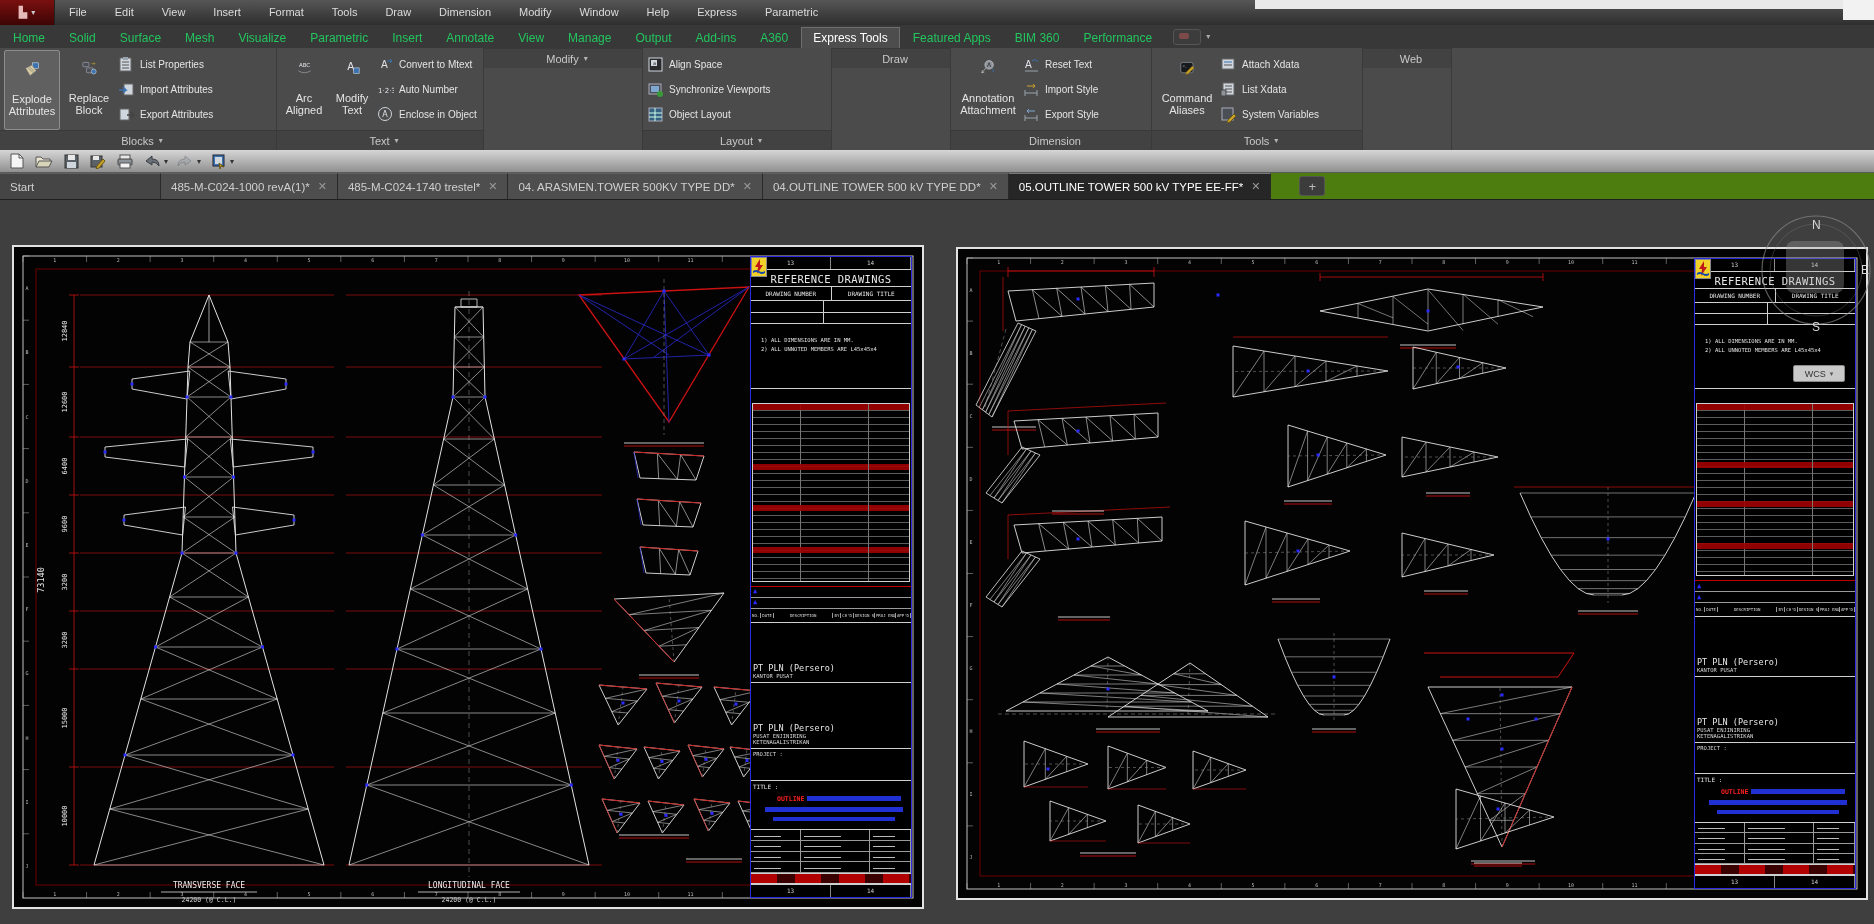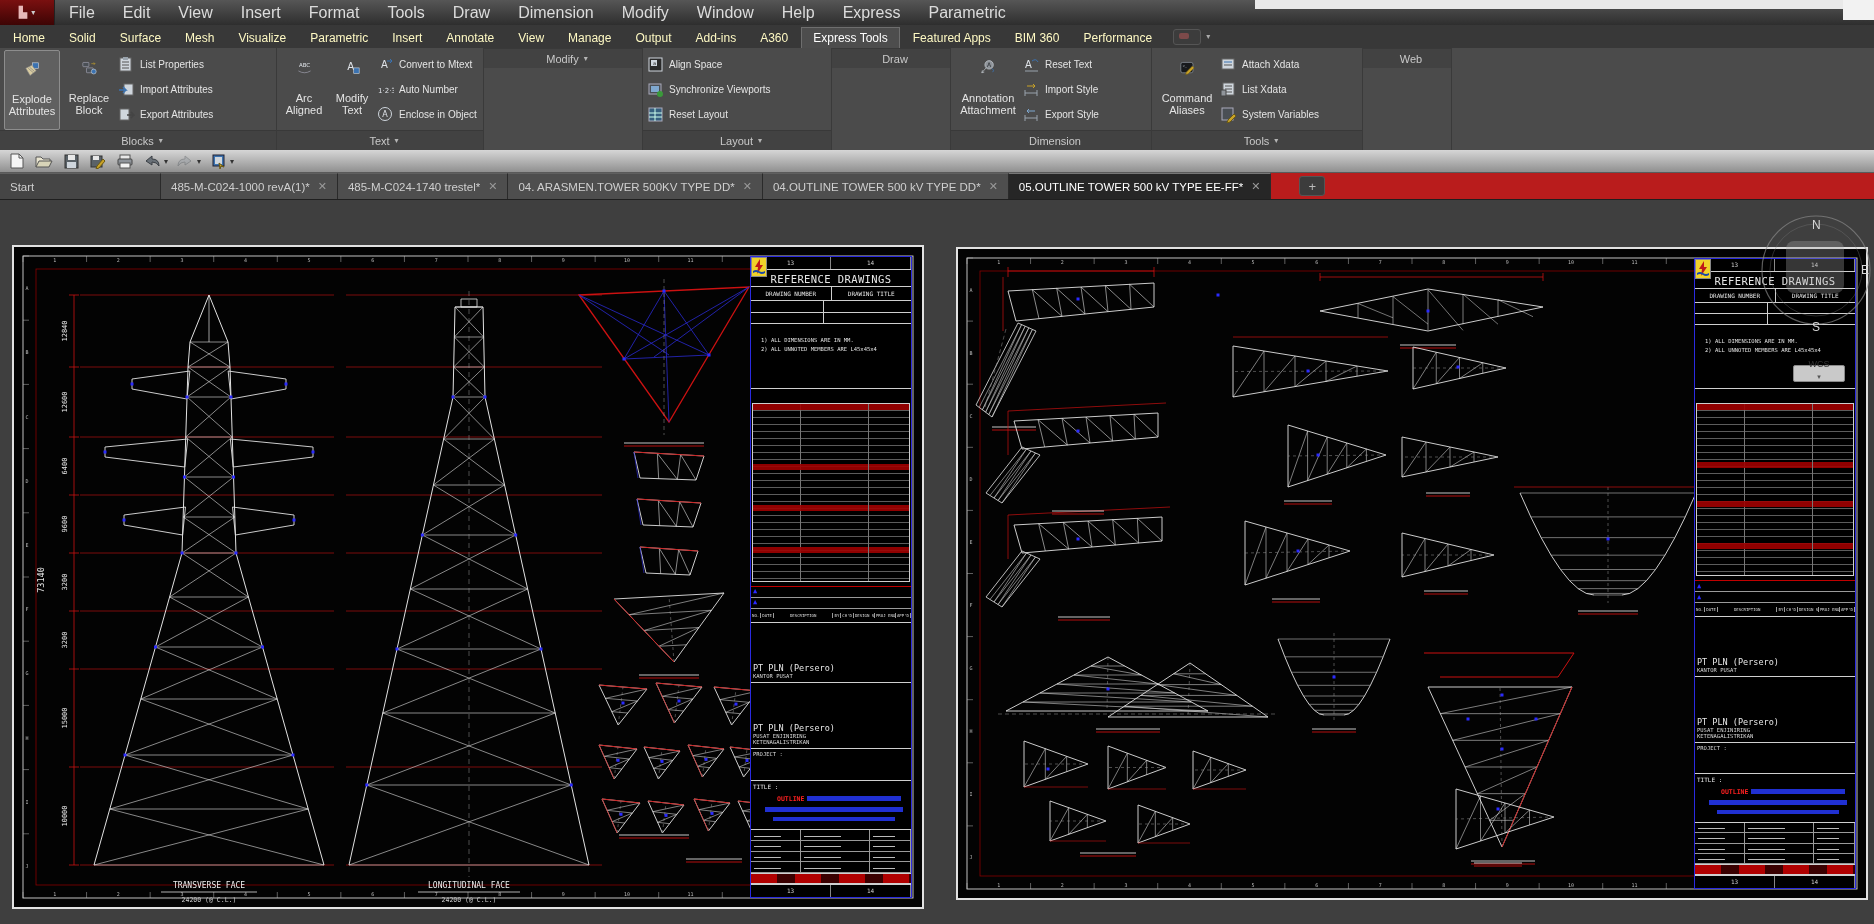--- a/index.html
+++ b/index.html
@@ -3,27 +3,27 @@
 <meta charset="utf-8">
 <style>
   html,body{margin:0;padding:0;background:#2b2b2b;width:1874px;height:924px;overflow:hidden;
     font-family:"Liberation Sans",sans-serif;-webkit-font-smoothing:antialiased;}
   
   .menubar{position:absolute;left:0;top:0;width:1874px;height:25px;
     background:linear-gradient(#565656,#2e2e2e);display:flex;align-items:center;z-index:5;}
   .applogo{width:54px;height:25px;background:linear-gradient(#7a1010,#3d0404);display:flex;
     align-items:center;justify-content:center;color:#e8b9b9;font-size:11px;border-right:1px solid #222;}
   .applogo .caret{color:#ccc;font-size:8px;margin-left:4px;}
-  .menu-item{color:#dcdcdc;font-size:16px;padding:0 14px;line-height:25px;cursor:default;}
+  .menu-item{color:#dcdcdc;font-size:11px;padding:0 14px;line-height:25px;cursor:default;}
   .topstrip{position:absolute;left:1255px;top:0;width:619px;height:9px;background:#e9e9e9;z-index:6;}
   .topstrip2{position:absolute;left:1843px;top:0;width:31px;height:20px;background:#f2f2f2;z-index:6;}
   
   .ribtabs{position:absolute;left:0;top:25px;width:1874px;height:23px;background:#383838;
     display:flex;align-items:flex-end;z-index:5;}
-  .ribtab{color:#fef9c3;font-size:12px;padding:3px 11px;margin-left:2px;}
+  .ribtab{color:#22c55e;font-size:12px;padding:3px 11px;margin-left:2px;}
   .ribtab.active{background:#4d4d4d;border:1px solid #6e6e6e;border-bottom:none;color:#fff;}
   .rectool{width:26px;height:14px;background:#3c3c3c;border:1px solid #555;border-radius:3px;
     margin:0 4px 3px 10px;position:relative;}
   .rectool:after{content:"";position:absolute;left:5px;top:3px;width:10px;height:6px;background:#7d4a4a;border-radius:2px;}
   .rectool .c{position:absolute;right:-10px;top:2px;color:#aaa;font-size:8px;}
   
   .ribbon{position:absolute;left:0;top:48px;width:1874px;height:102px;background:#4b4b4b;display:flex;z-index:5;}
   .rpanel{height:102px;border-right:1px solid #3a3a3a;display:flex;flex-direction:column;}
   .prow{flex:1;display:flex;align-items:stretch;padding:2px 4px 0 4px;gap:2px;}
   .plabel{height:19px;background:#424242;border-top:1px solid #393939;color:#c9c9c9;font-size:11px;
@@ -37,21 +37,21 @@
   .smallcol{display:flex;flex-direction:column;justify-content:flex-start;padding-top:3px;gap:3px;}
   .smallrow{display:flex;align-items:center;gap:5px;height:22px;}
   .smallrow .slabel{color:#e4e4e4;font-size:10px;white-space:nowrap;}
   .ic{width:17px;height:17px;flex:none;}
   
   .qat{position:absolute;left:0;top:150px;width:1874px;height:22px;
     background:linear-gradient(#d6d6d6,#909090);border-bottom:1px solid #5a5a5a;display:flex;align-items:center;z-index:5;}
   .qicon{width:20px;height:16px;margin-left:7px;display:flex;align-items:center;justify-content:center;}
   .qcaret{color:#333;font-size:8px;margin-left:2px;}
   
-  .ftabs{position:absolute;left:0;top:173px;width:1874px;height:26px;background:#b91c1c;display:flex;
+  .ftabs{position:absolute;left:0;top:173px;width:1874px;height:26px;background:#4d7c0f;display:flex;
     align-items:stretch;z-index:5;border-bottom:1px solid #1f1f1f;}
   .ftab{background:#4e4e4e;border-right:1px solid #2a2a2a;color:#cfcfcf;font-size:11.5px;
     display:flex;align-items:center;padding:0 10px;gap:8px;border-top:1px solid #606060;}
   .ftab.start{width:140px;background:#454545;}
   .ftab.active{background:#262626;color:#ffffff;border-top:1px solid #777;}
   .ftab .x{color:#9a9a9a;font-size:11px;}
   .newtab{width:24px;display:flex;align-items:center;justify-content:center;color:#bbb;
     background:#3c3c3c;border:1px solid #555;border-radius:3px;margin:3px 0 3px 28px;font-size:13px;}
   
   .canvas{position:absolute;left:0;top:199px;width:1874px;height:725px;background:#3f3f3f;}
@@ -102,21 +102,21 @@
     grid-template-columns:1.1fr 1.5fr .9fr;grid-template-rows:repeat(4,1fr);}
   .tb-fields i{border-right:1px solid #9a9a9a;border-bottom:1px solid #9a9a9a;
     background:linear-gradient(#bbb,#bbb) 3px 60%/55% 1px no-repeat;}
   .tb-redstrip{height:10px;background:repeating-linear-gradient(90deg,#b00000 0 26px,#3a0000 26px 44px);
     border-bottom:1px solid #cfcfcf;}
   .tb-ruler.bottom{border-top:1px solid #cfcfcf;border-bottom:none;margin-top:auto;}
   
   .vcube{position:absolute;left:1748px;top:14px;width:126px;height:185px;z-index:8;pointer-events:none;}
   .wcschip{position:absolute;left:1793px;top:166px;width:50px;height:15px;background:#c9c9c9;
     border:1px solid #8a8a8a;border-radius:2px;color:#333;font-size:9px;display:flex;
-    align-items:center;justify-content:flex-end;gap:4px;z-index:9;flex-direction:column;}
+    align-items:center;justify-content:center;gap:4px;z-index:9;}
   .wcschip .c{font-size:7px;color:#555;}
 </style>
 </head>
 <body>
 
 <div class="menubar">
   <div class="applogo">▙<span class="caret">▾</span></div>
   <div id="menuItems" style="display:flex">
       <span class="menu-item">File</span>
       <span class="menu-item">Edit</span>
@@ -299,21 +299,21 @@
             </svg>
           <span class="slabel">Synchronize Viewports</span>
         </div>
         <div class="smallrow">
           <svg class="ic" viewBox="0 0 17 17">
               <rect x="2" y="2" width="13" height="13" fill="#35607f" stroke="#aab"></rect>
               <line x1="2" y1="7" x2="15" y2="7" stroke="#cfe"></line>
               <line x1="2" y1="11" x2="15" y2="11" stroke="#cfe"></line>
               <line x1="8" y1="2" x2="8" y2="15" stroke="#cfe"></line>
             </svg>
-          <span class="slabel">Reset Layout</span>
+          <span class="slabel">Object Layout</span>
         </div>
       </div>
     </div>
     <div class="plabel">
         <span>Layout</span>
         <span class="caret">▾</span>
       </div>
   </div>
 
   <div class="rpanel" style="width:118px">

